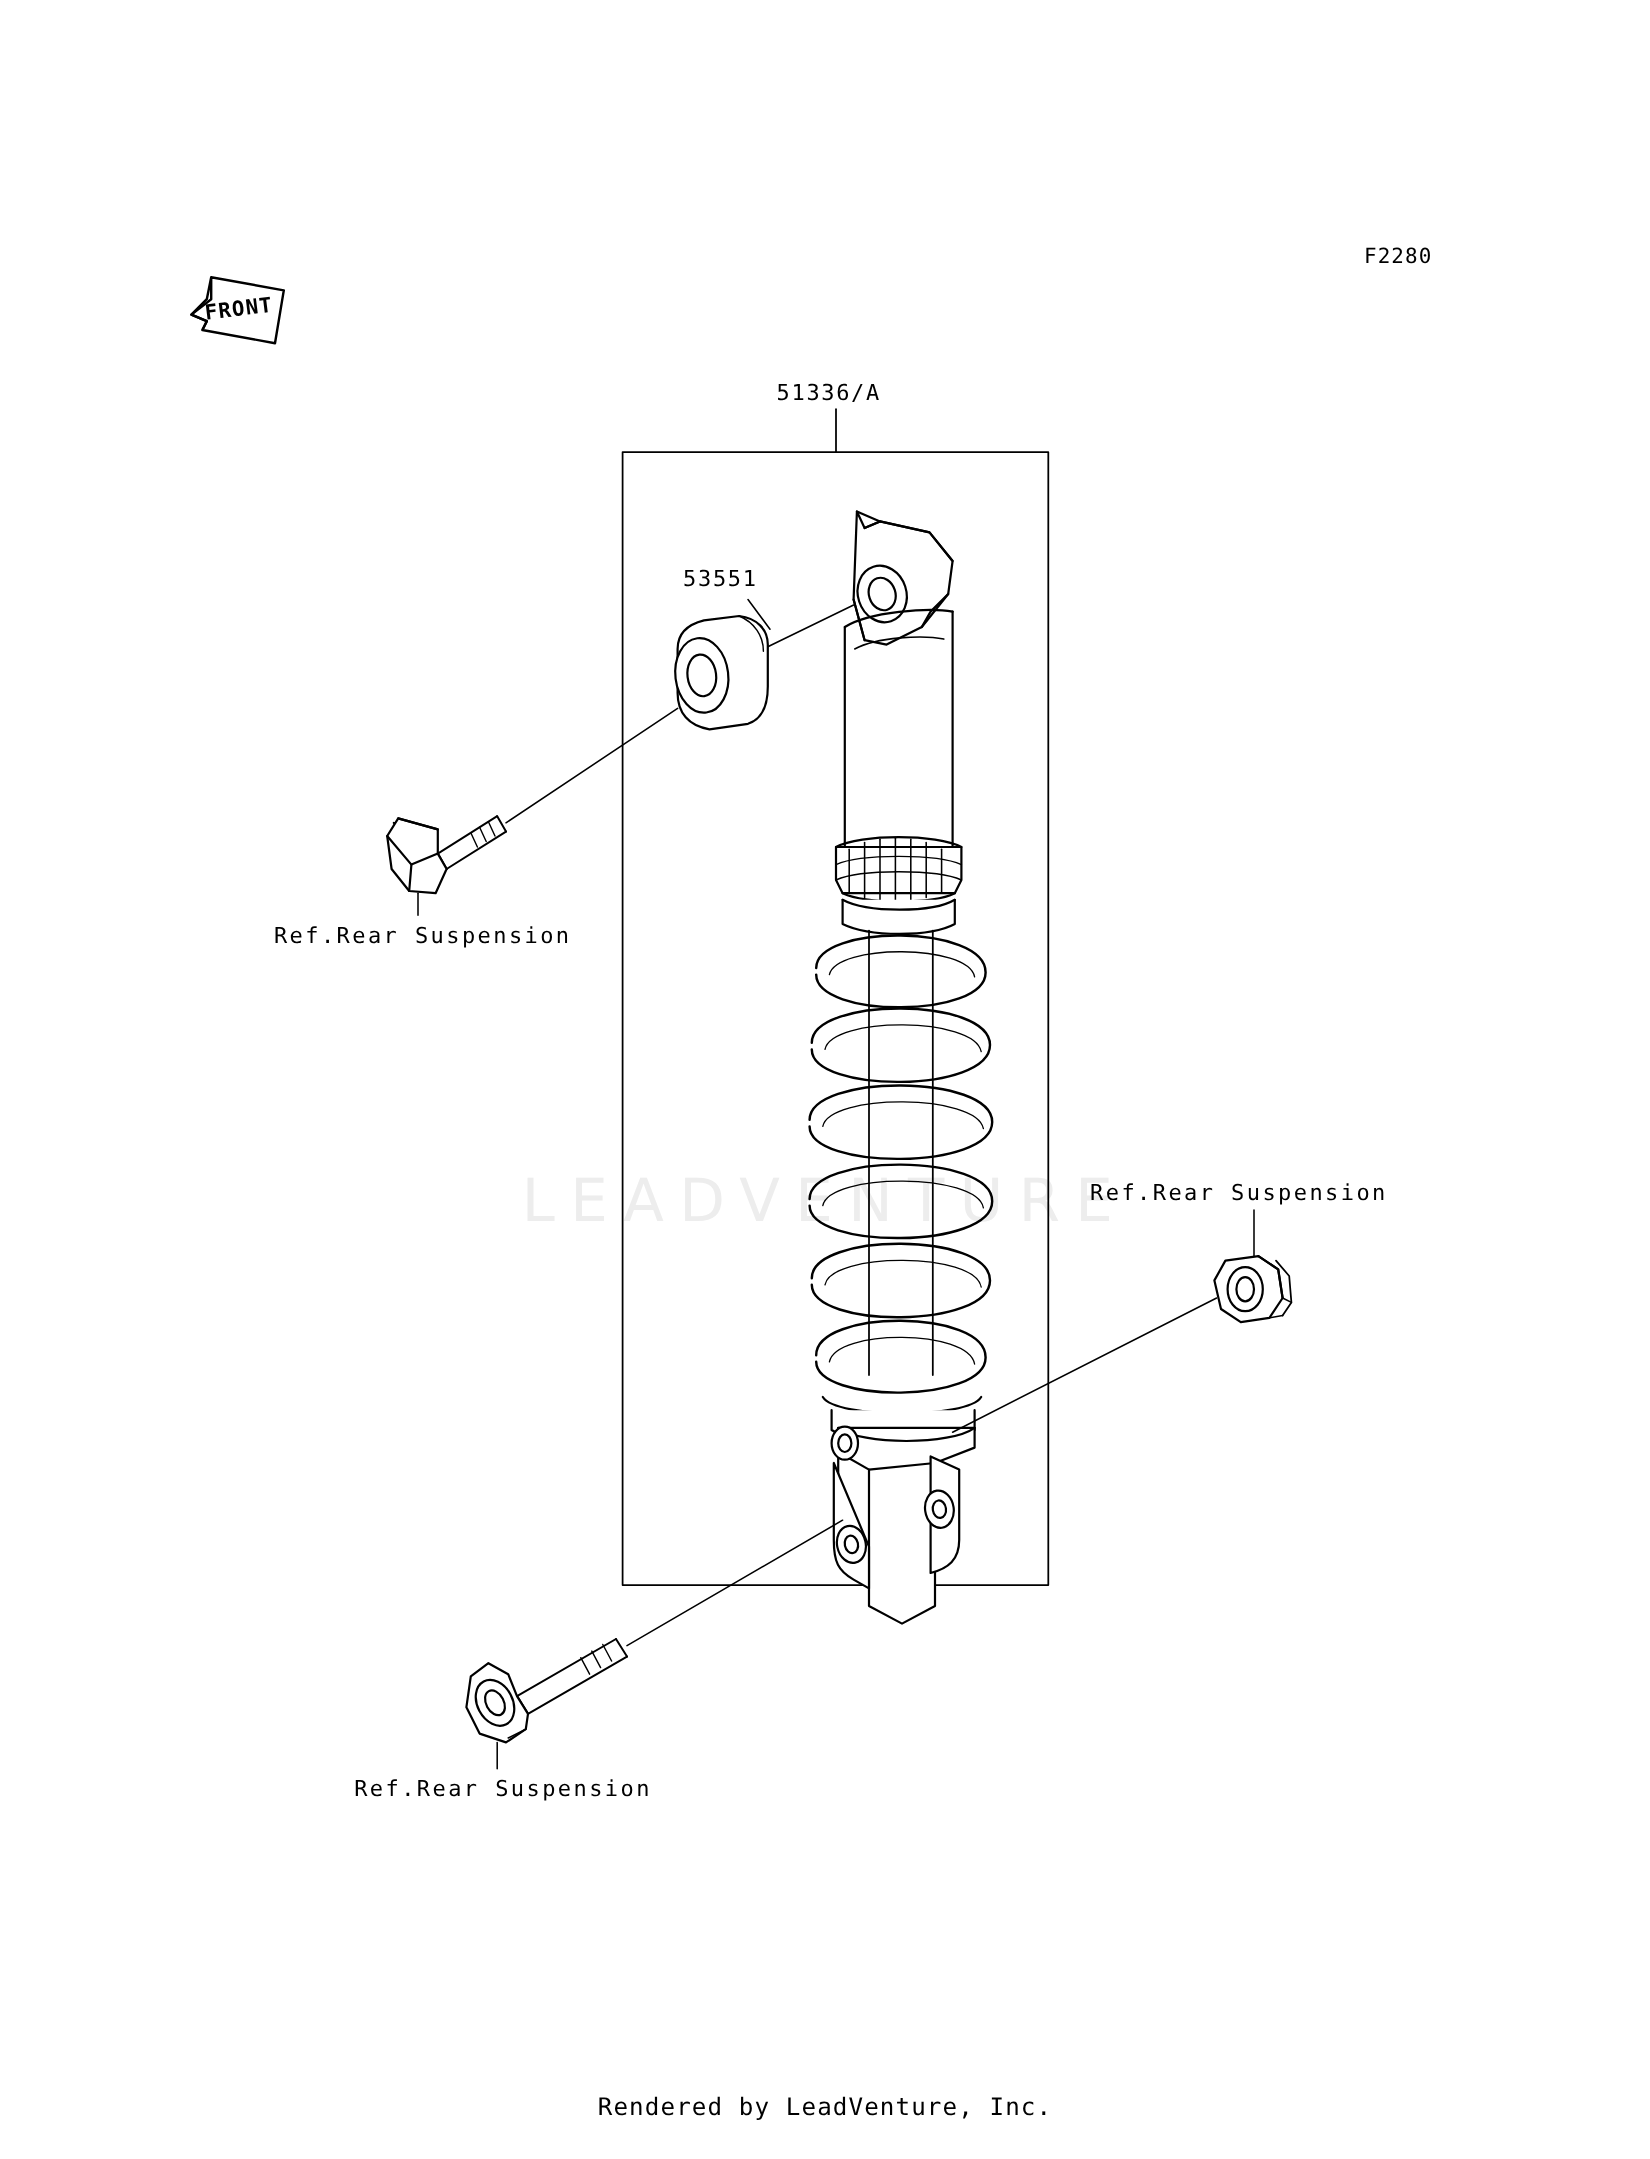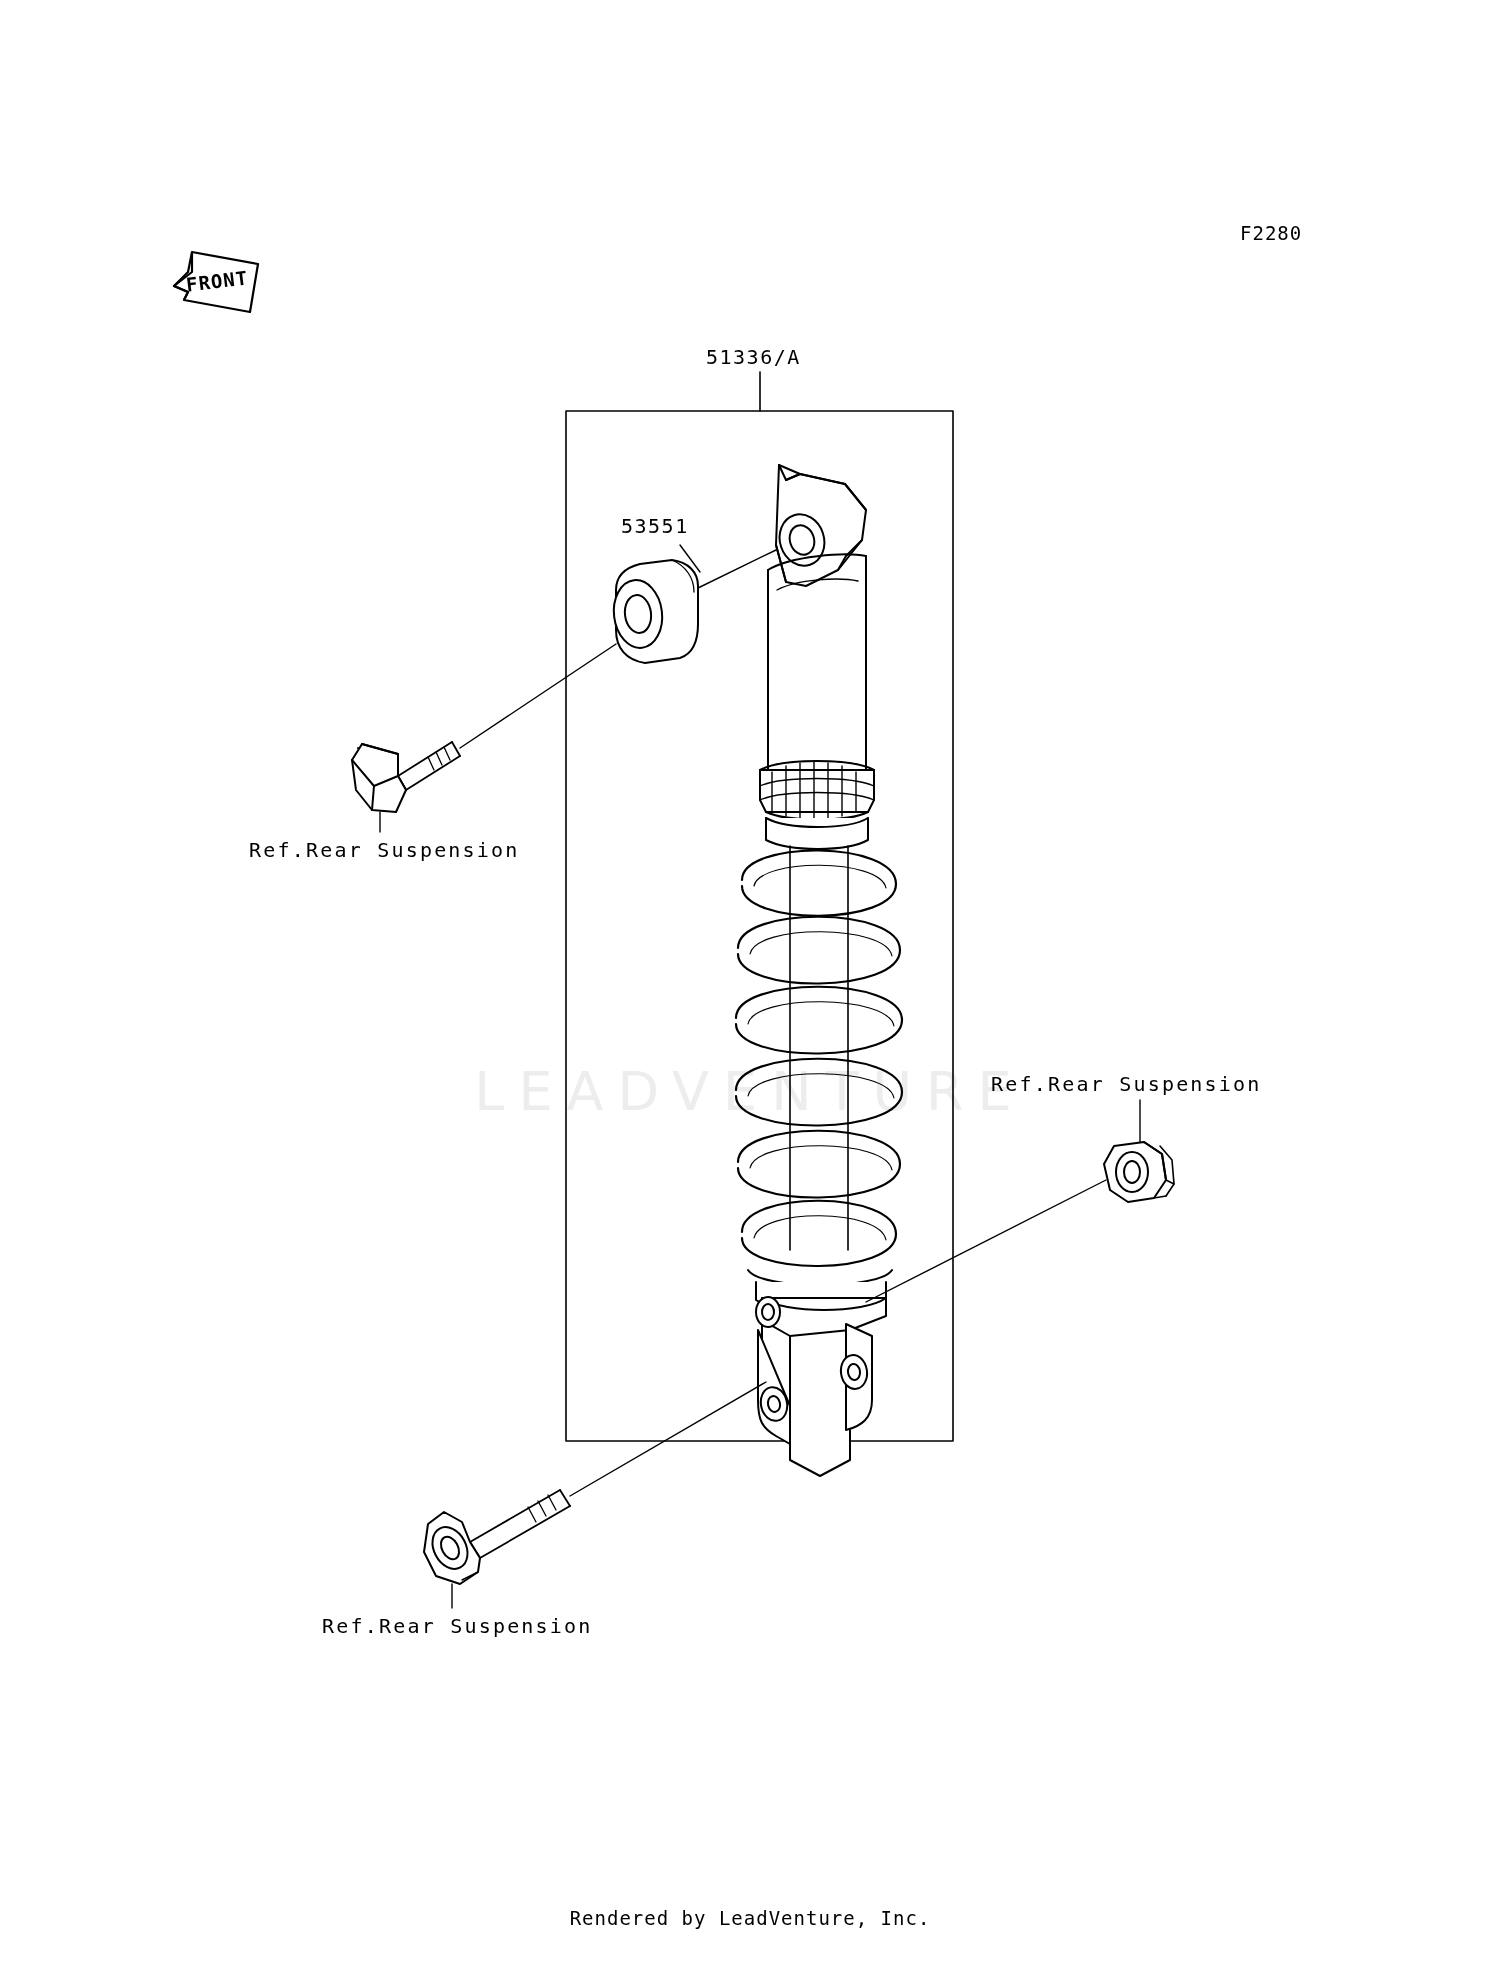--- a/index.html
+++ b/index.html
@@ -107,21 +107,21 @@
     user-select: none;
   }
 
   .footer {
     position: absolute;
     bottom: 34px;
     left: 0;
     width: 1500px;
     text-align: center;
     font-family: "DejaVu Sans Mono", monospace;
-    font-size: 19px;
+    font-size: 22px;
     letter-spacing: 1px;
     color: #000;
     margin-top: 19px;
   }
 
   svg.art {
     position: absolute;
     left: 0; top: 0;
     width: 1500px;
     height: 1963px;

